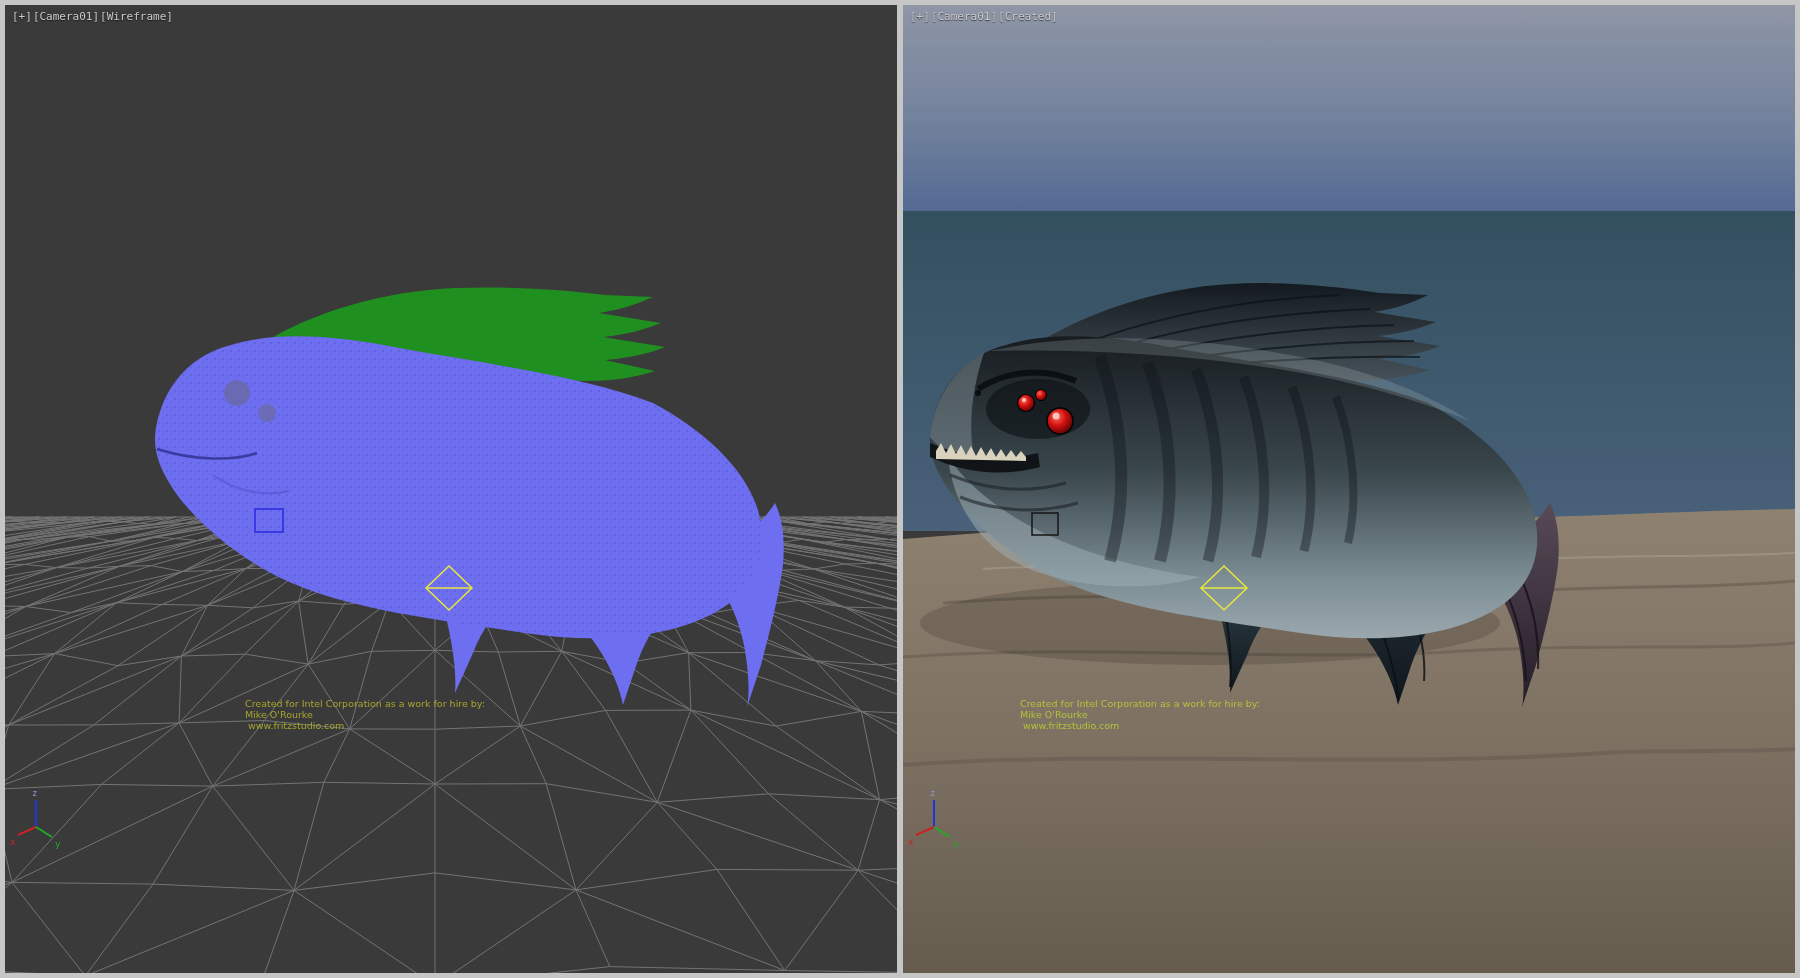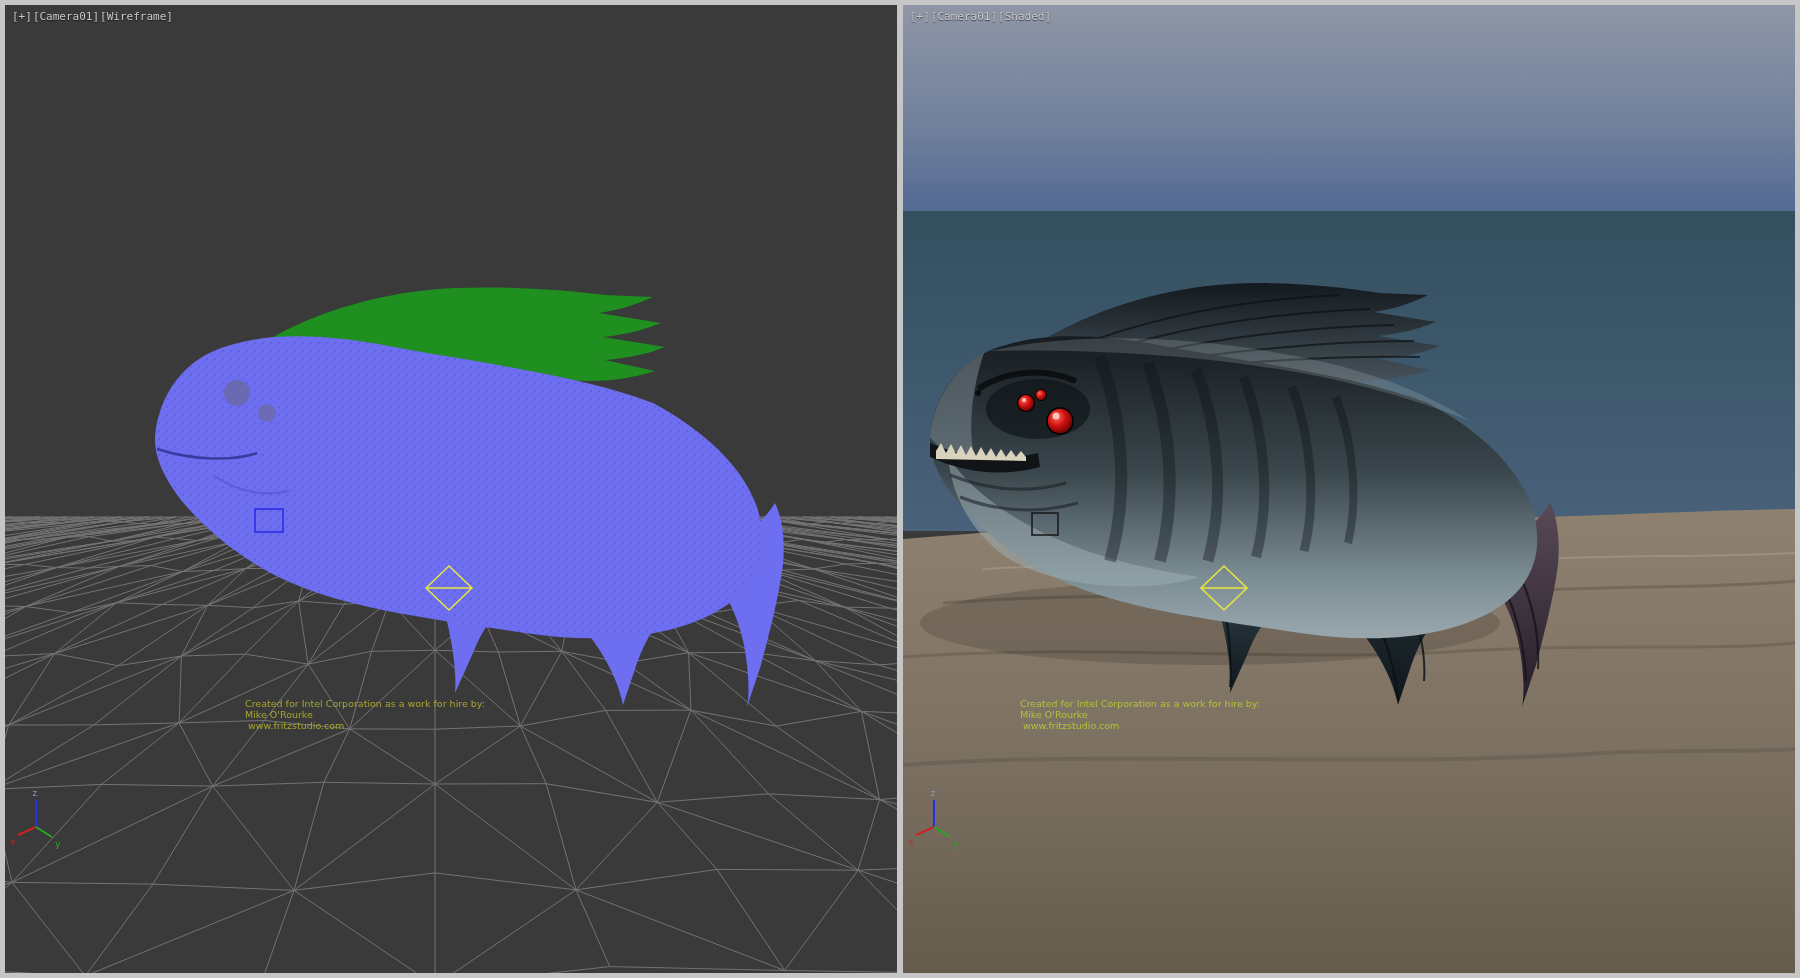--- a/index.html
+++ b/index.html
@@ -894,21 +894,21 @@
         <text x="5" y="840" fill="#cc2222">x</text>
         <text x="50" y="842" fill="#22aa22">y</text>
       </g>
     </svg>
   </div>
 
   <div class="viewport">
     <div class="vp-label">
       <span>[+]</span>
       <span>[Camera01]</span>
-      <span>[Shaded]</span>
+      <span>[Created]</span>
     </div>
 
     <svg viewBox="0 0 892 968">
       <defs>
         <linearGradient id="skyG" x1="0" y1="0" x2="0" y2="1">
           <stop offset="0" stop-color="#8f96a6"></stop>
           <stop offset="0.6" stop-color="#70809c"></stop>
           <stop offset="1" stop-color="#546a94"></stop>
         </linearGradient>
         <linearGradient id="seaG" x1="0" y1="0" x2="0" y2="1">

